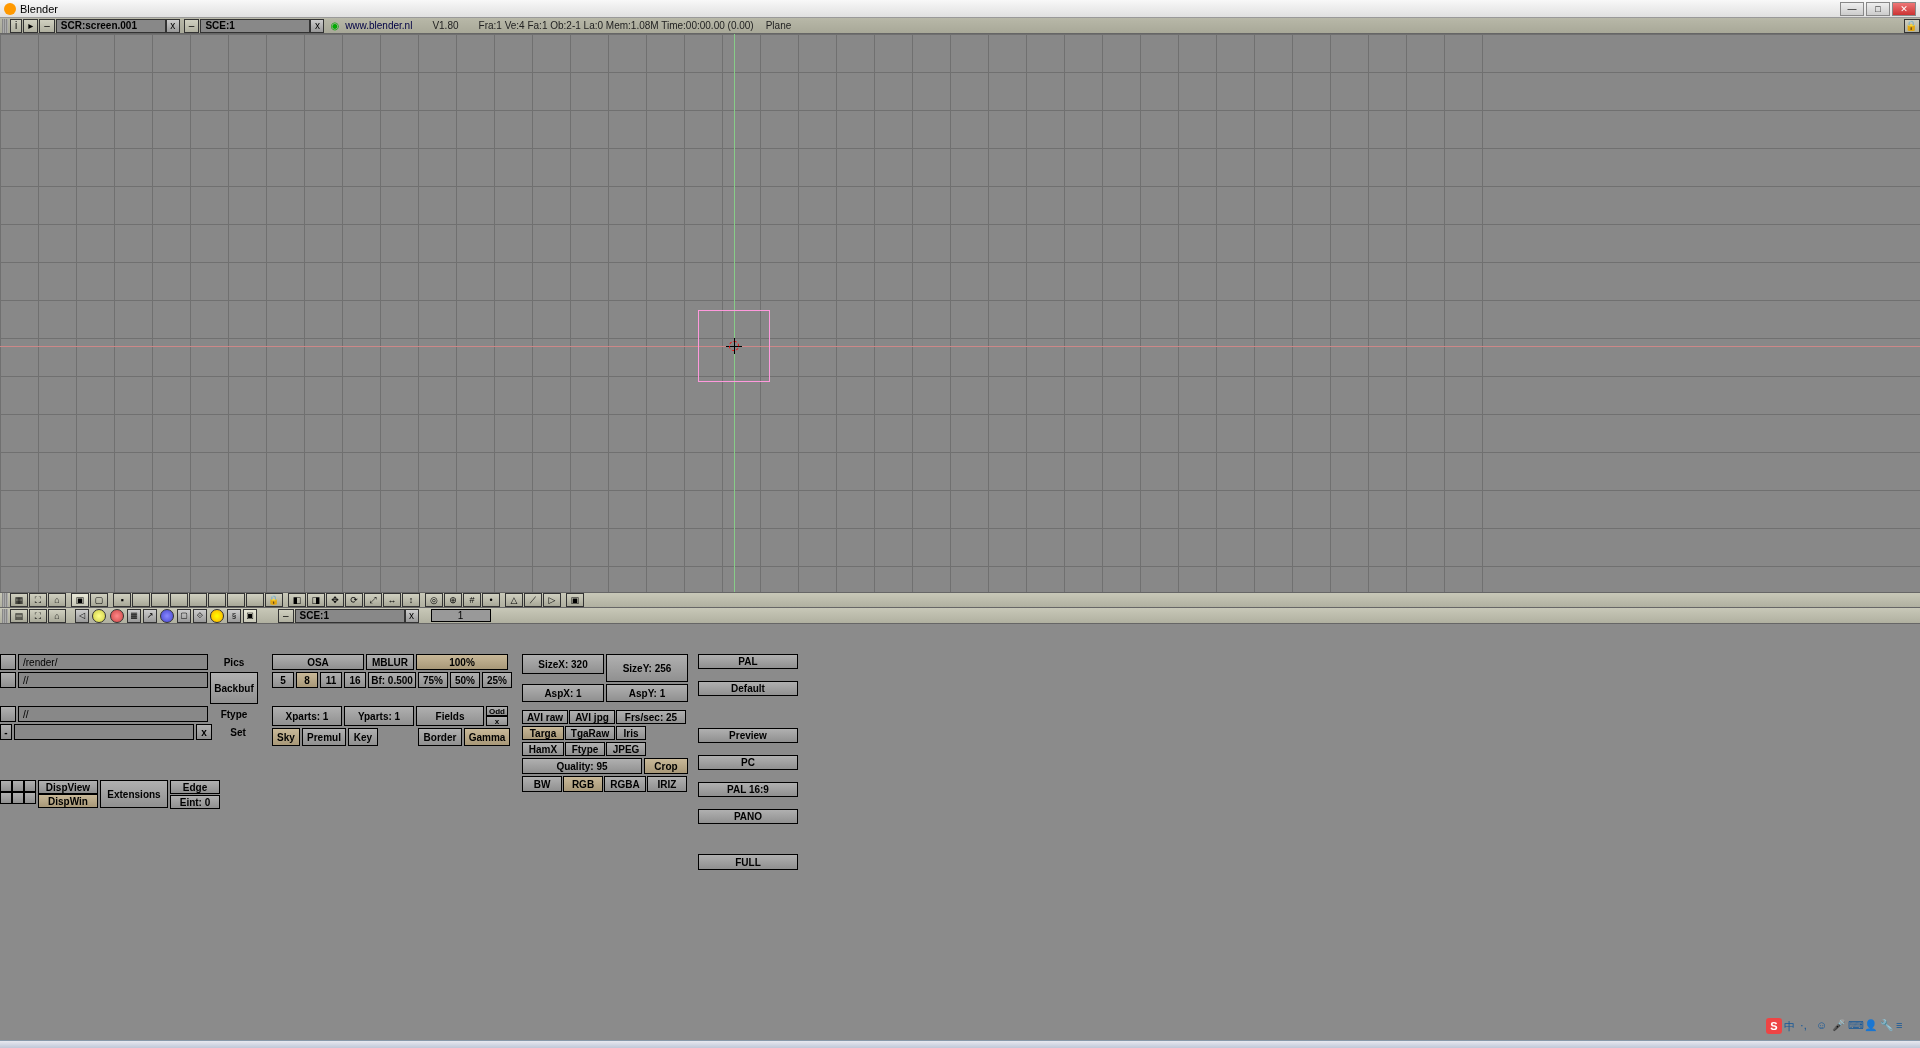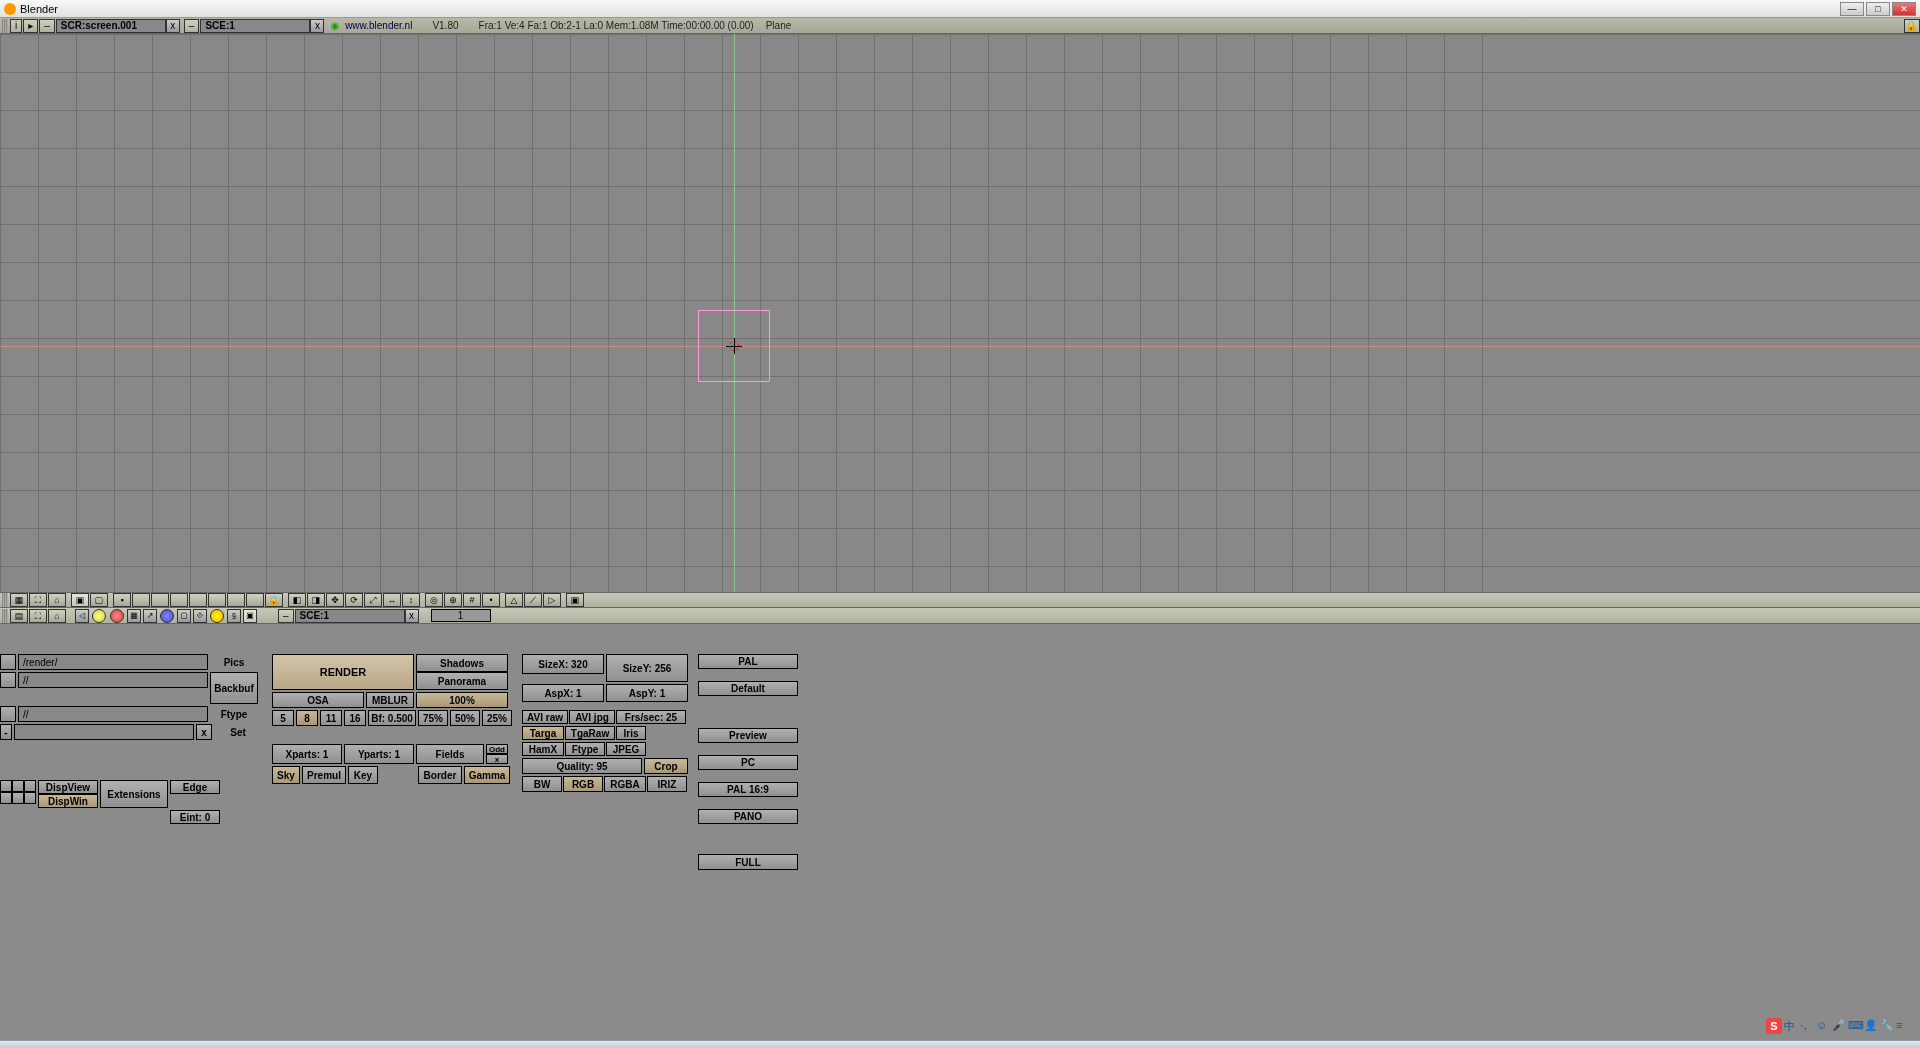--- a/index.html
+++ b/index.html
@@ -263,35 +263,28 @@
           <div class="bbtn" style="width:12px;height:12px"></div>
           <div class="bbtn" style="width:12px;height:12px"></div>
           <div class="bbtn" style="width:12px;height:12px"></div>
         </div>
       </div>
       <div class="col" style="gap:0">
         <div class="bbtn" style="width:60px;height:14px">DispView</div>
         <div class="bbtn sel" style="width:60px;height:14px">DispWin</div>
       </div>
       <div class="bbtn" style="width:68px;height:28px">Extensions</div>
-      <div class="col" style="gap:16px">
+      <div class="col" style="gap:1px">
         <div class="bbtn" style="width:50px;height:14px">Edge</div>
         <div class="bbtn" style="width:50px;height:14px">Eint: 0</div>
       </div>
     </div>
   </div>
 
   <div class="col">
-    <div class="row">
-      <div class="bbtn tan" style="width:142px;height:36px;font-size:11px">RENDER</div>
-      <div class="col" style="gap:0">
-        <div class="bbtn" style="width:92px;height:18px">Shadows</div>
-        <div class="bbtn" style="width:92px;height:18px">Panorama</div>
-      </div>
-    </div>
     <div class="row">
       <div class="bbtn" style="width:92px;height:16px">OSA</div>
       <div class="bbtn" style="width:48px;height:16px">MBLUR</div>
       <div class="bbtn sel" style="width:92px;height:16px">100%</div>
     </div>
     <div class="row">
       <div class="bbtn" style="width:22px;height:16px">5</div>
       <div class="bbtn sel" style="width:22px;height:16px">8</div>
       <div class="bbtn" style="width:22px;height:16px">11</div>
       <div class="bbtn" style="width:22px;height:16px">16</div>

